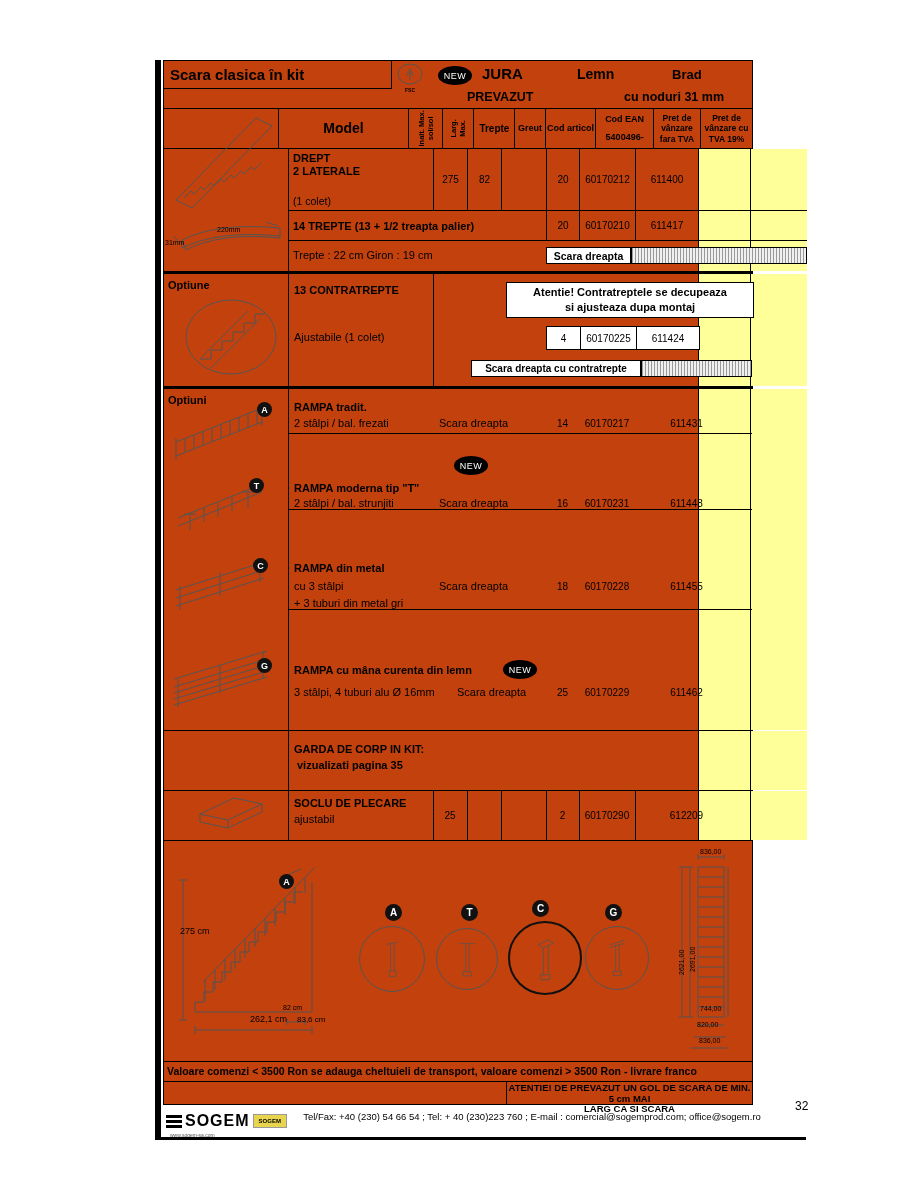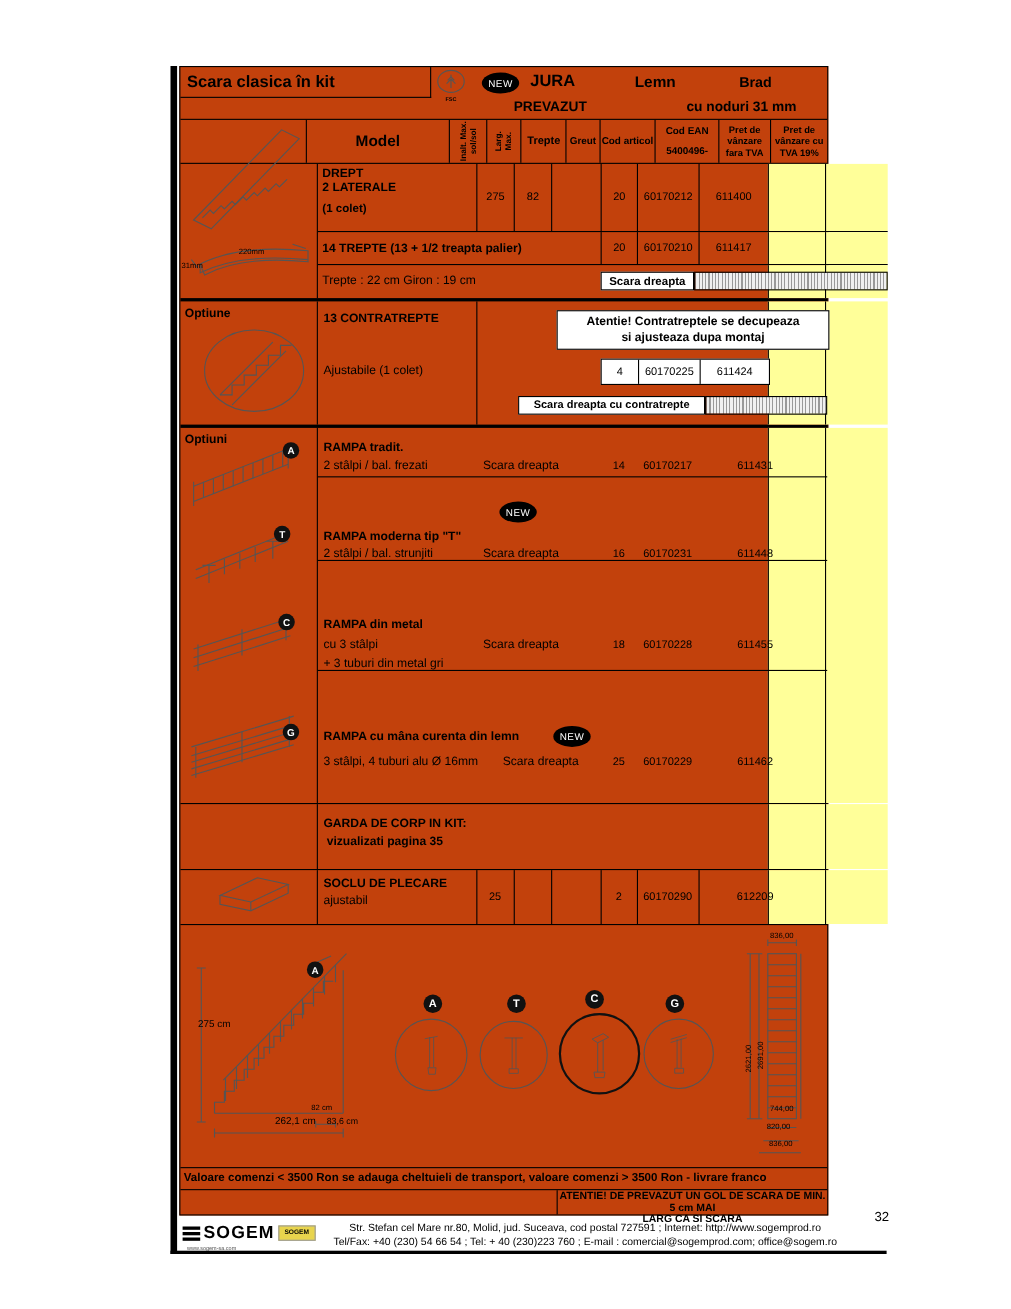--- a/index.html
+++ b/index.html
@@ -37,21 +37,21 @@
 
 .imgcol{width:125px;border-right:1px solid #000;position:relative;font-weight:bold;font-size:11px;padding:5px 4px;flex:none}
 .rightarea{width:518px;position:relative}
 
 .band-sec1{height:125px;display:flex}
 .r1{height:62px;display:flex;border-bottom:1px solid #000}
 .r2{height:30px;display:flex;border-bottom:1px solid #000}
 .r3{height:30px;position:relative}
 .modelcell{padding:3px 0 0 4px;font-size:11px;line-height:13px}
 .b11{font-weight:bold;font-size:11px}
-.n10{font-weight:bold;font-size:10.5px;margin-top:6px}
+.n10{font-weight:normal;font-size:10.5px;margin-top:17px}
 .lblcell{display:flex;align-items:center;padding-left:4px;font-weight:bold;font-size:11px}
 .ycol{position:absolute;top:0;bottom:0;border-left:1px solid #000;background:var(--hl,#ffff99)}
 .y1{left:409px;width:52px}.y2{left:461px;width:57px}
 .bandlab{border:1px solid #000;font-weight:bold;font-size:10.5px;display:flex;align-items:center;justify-content:center;background:#fff;position:absolute;z-index:2}
 .hatch{position:absolute;background:repeating-linear-gradient(90deg,#999 0,#999 1px,#f0f0f0 1px,#f0f0f0 3px);border:1px solid #000;z-index:2}
 
 .band-optiune{height:115px;display:flex}
 .vline{position:absolute;top:0;bottom:0;width:0;border-left:1px solid #000}
 .notebox{position:absolute;border:1px solid #000;background:#fff;text-align:center;font-weight:bold;font-size:11px;line-height:15px;padding-top:2px;z-index:3}
 .valrow{position:absolute;left:257px;top:52px;display:flex;border:1px solid #000;height:24px;background:#fff;z-index:2}
@@ -497,18 +497,17 @@
     <div class="bars">
         <div></div>
         <div></div>
         <div></div>
       </div>
     <span class="logo-word">SOGEM</span>
     <span class="logo-chip">SOGEM</span>
   </div>
   <div class="logo-sub">www.sogem-sa.com</div>
   <div class="footer-address">
-    <div>Str. Stefan cel Mare nr.80, Molid, jud. Suceava, cod postal 727591 ;  Internet: http://www.sogemprod.ro</div>
     <div>Tel/Fax: +40 (230) 54 66 54 ; Tel: + 40 (230)223 760 ;  E-mail : comercial@sogemprod.com; office@sogem.ro</div>
   </div>
   <div class="bottom-rule"></div>
   <div class="page-num">32</div>
 </div>
 
 </body></html>

